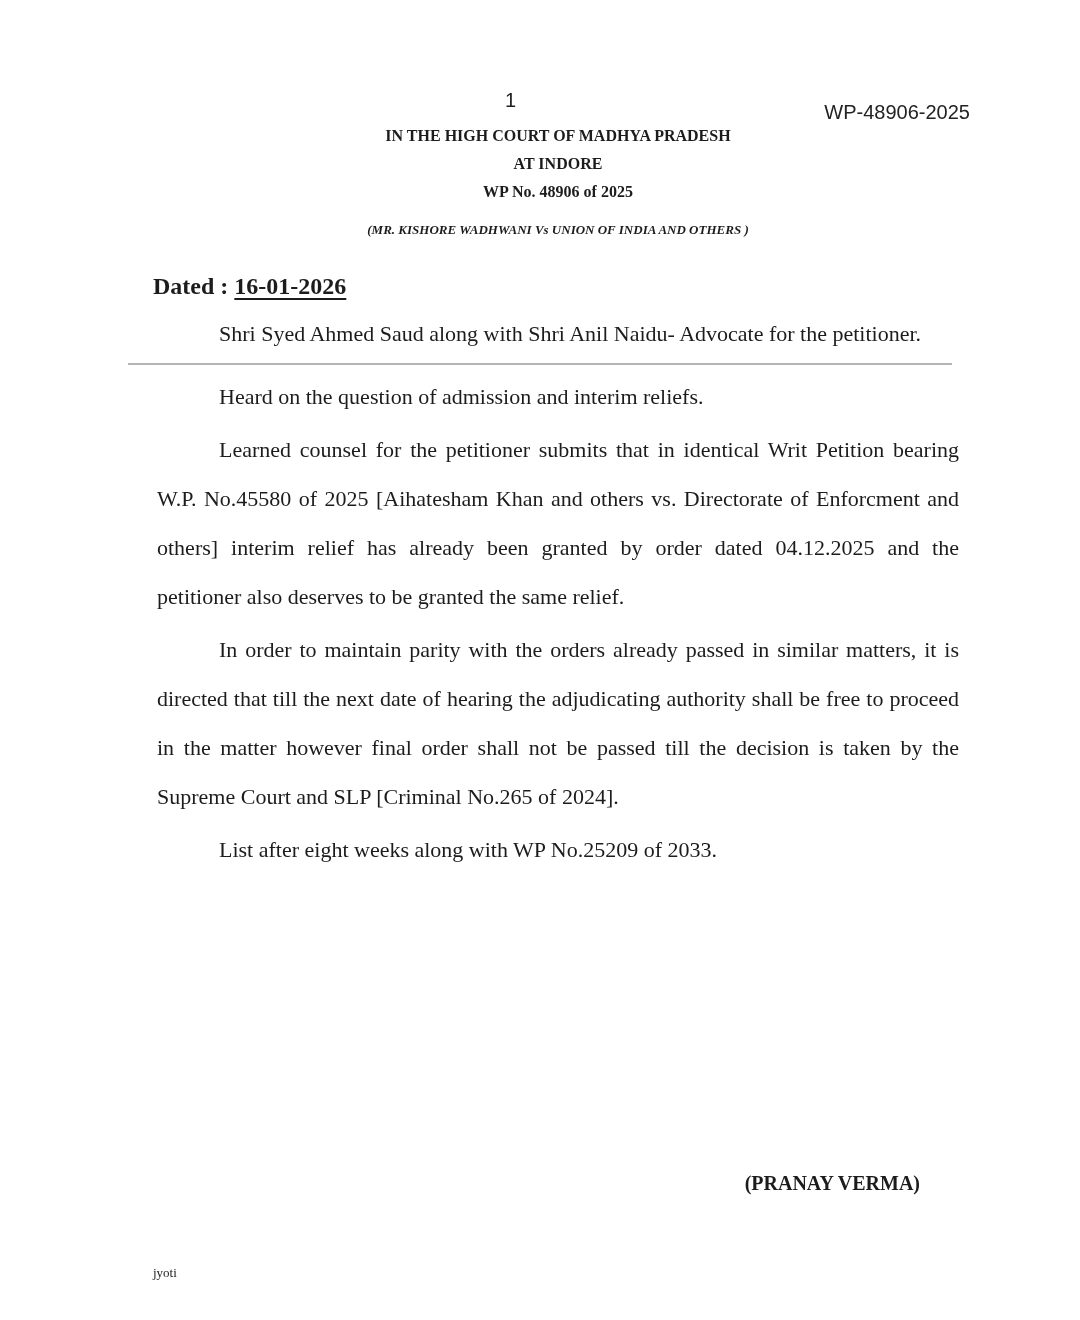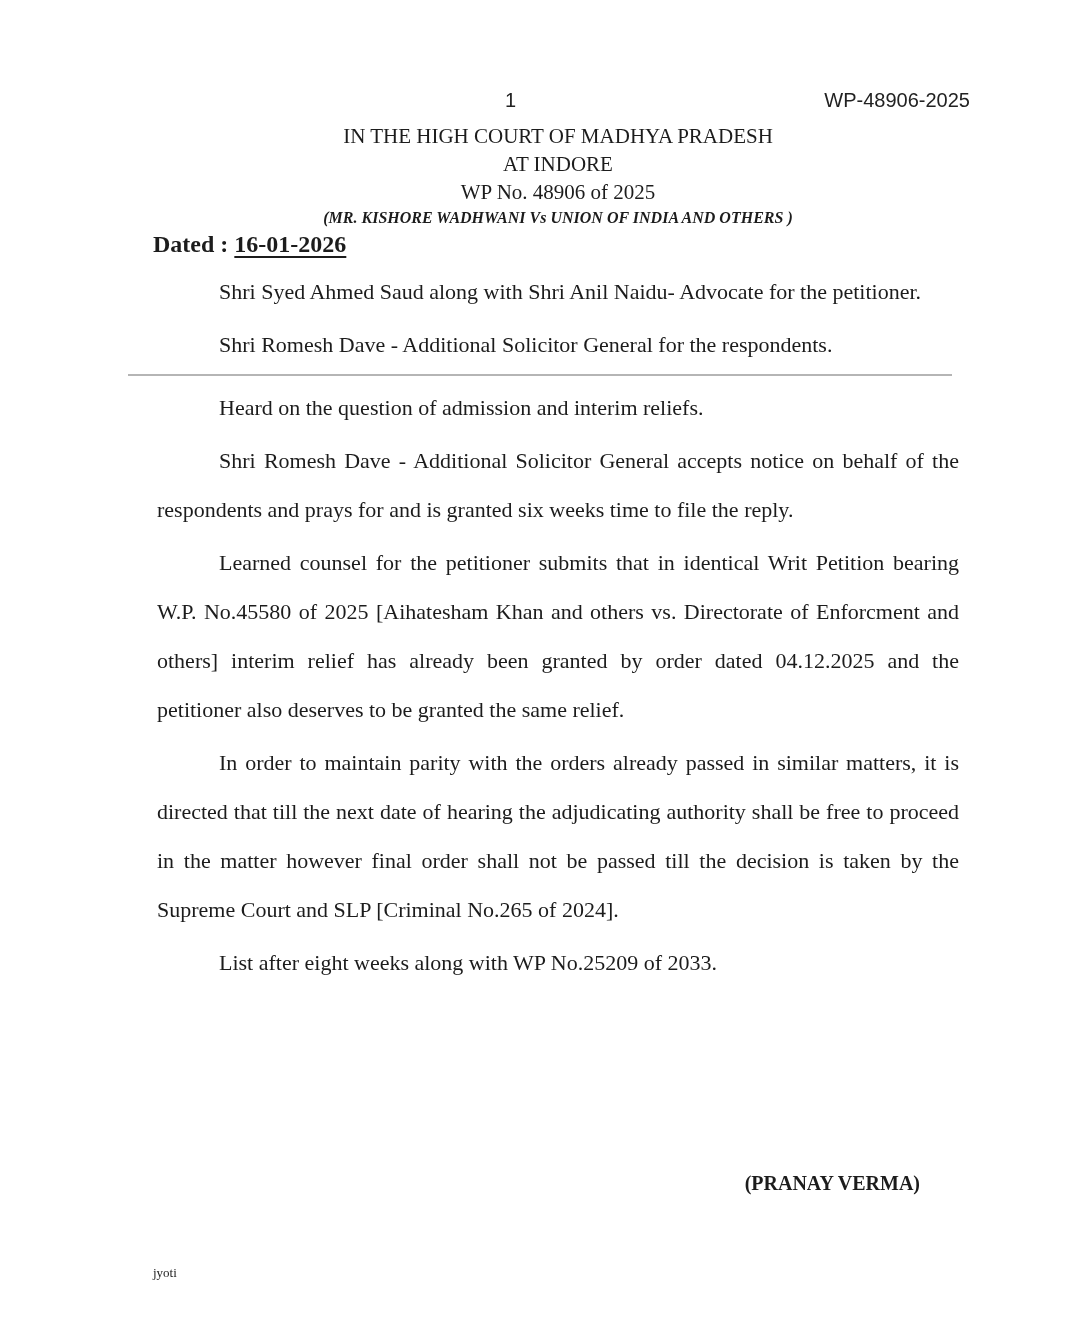--- a/index.html
+++ b/index.html
@@ -28,39 +28,40 @@
     color: #222222;
   }
   .page-number {
     position: absolute;
     left: 352px;
     top: 0;
   }
   .case-ref {
     position: absolute;
     right: -7px;
-    top: 0;
+    top: 12px;
   }
   .header {
     margin-top: 8px;
     text-align: center;
   }
   .header .hline {
-    font-weight: normal;
-    font-size: 21px;
+    font-weight: bold;
+    font-size: 16px;
     line-height: 28px;
   }
   .parties {
     font-weight: bold;
     font-style: italic;
-    font-size: 16px;
+    font-size: 13px;
     line-height: 22px;
-    margin-top: 1px;
+    margin-top: 13px;
   }
   .dated-row {
+    margin-top: 30px;
     font-size: 24px;
     font-weight: bold;
     line-height: 30px;
   }
   .order-date {
     text-decoration: underline;
     text-decoration-thickness: 2px;
     text-underline-offset: 4px;
   }
   .appearances { margin-top: 8px; }
@@ -115,31 +116,29 @@
 
   <div class="dated-row">
     <span>Dated :</span>
     <span class="order-date">16-01-2026</span>
   </div>
 
   <div class="appearances">
 
       <p class="body-para">Shri Syed Ahmed Saud along with Shri Anil Naidu- Advocate for the petitioner.</p>
 
-      <p class="body-para">Shri Romesh Dave - Additional Solicitor General for the respondents.</p>
     </div>
 
   <div class="divider"></div>
 
   <div class="order-body">
 
       <p class="body-para">Heard on the question of admission and interim reliefs.</p>
 
 
-      <p class="body-para">Shri Romesh Dave - Additional Solicitor General accepts notice on behalf of the respondents and prays for and is granted six weeks time to file the reply.</p>
 
       <p class="body-para">Learned counsel for the petitioner submits that in identical Writ Petition bearing W.P. No.45580 of 2025 [Aihatesham Khan and others vs. Directorate of Enforcment and others] interim relief has already been granted by order dated 04.12.2025 and the petitioner also deserves to be granted the same relief.</p>
 
       <p class="body-para">In order to maintain parity with the orders already passed in similar matters, it is directed that till the next date of hearing the adjudicating authority shall be free to proceed in the matter however final order shall not be passed till the decision is taken by the Supreme Court and SLP [Criminal No.265 of 2024].</p>
 
       <p class="body-para">List after eight weeks along with WP No.25209 of 2033.</p>
     </div>
 
   <div class="signature">
     <div>(PRANAY VERMA)</div>

